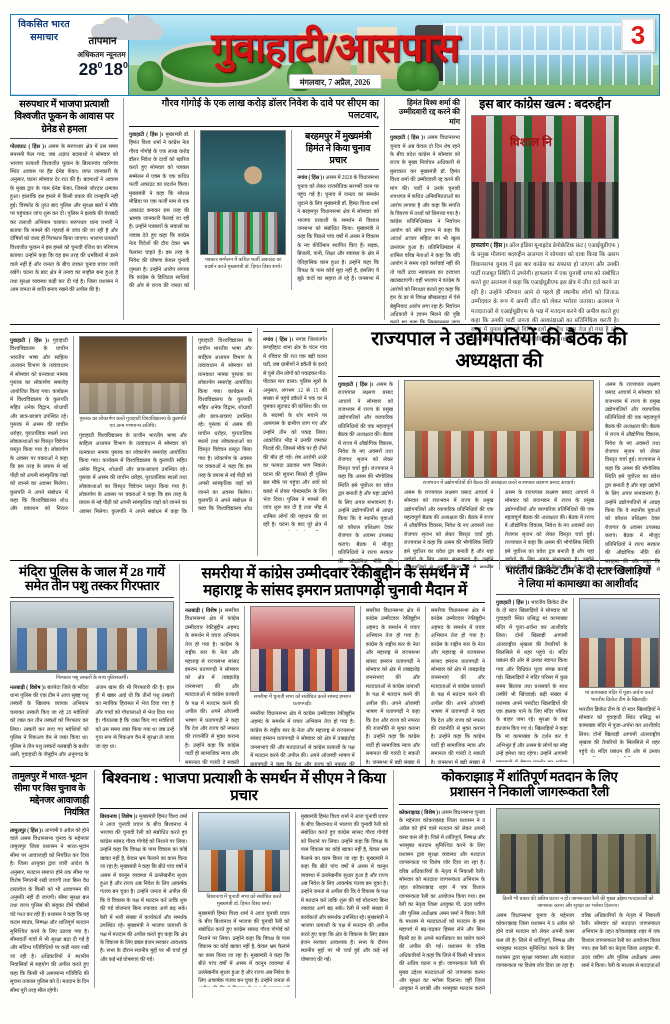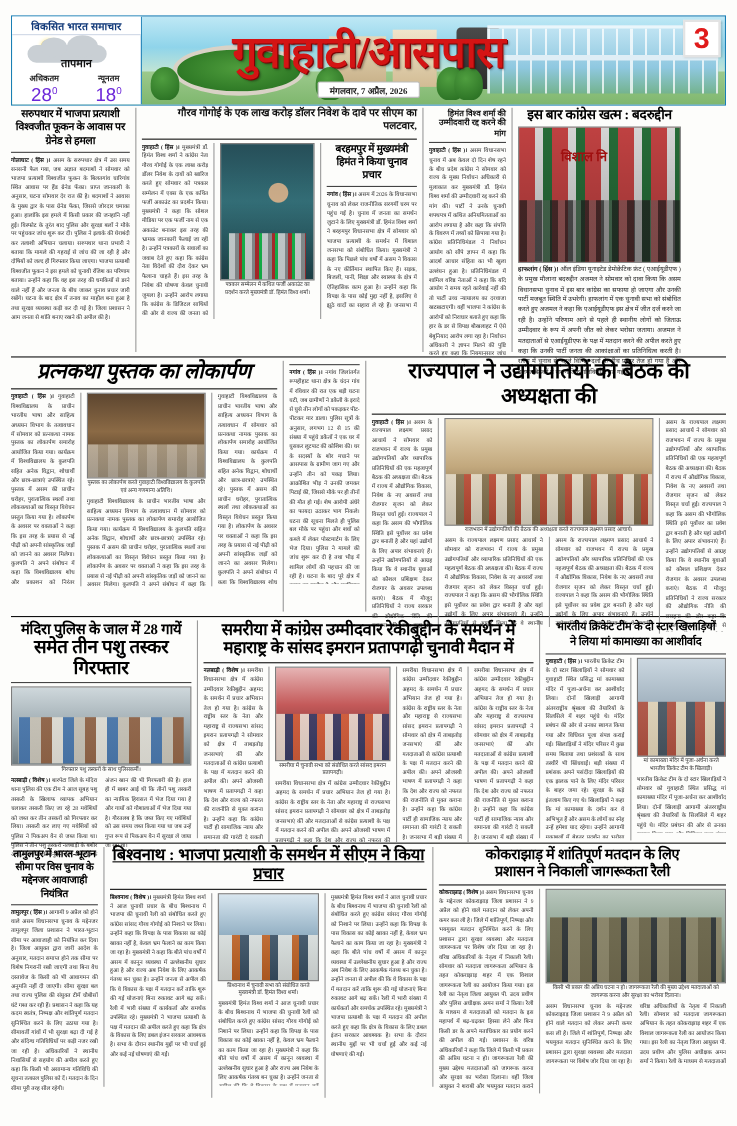--- a/index.html
+++ b/index.html
@@ -25,21 +25,21 @@
     background: linear-gradient(180deg,#bfe8f5 0%, #8fd4ea 35%, #cfe9cf 70%, #a9d9a0 100%);
     overflow: hidden;
     display: flex;
     align-items: stretch;
   }
   
   .wx {
     width: 118px; flex: 0 0 118px;
     background: #ffffff;
     border-right: 1px solid #1a7fb5;
-    display: flex; flex-direction: column;
+    display: flex; 
     position: relative; z-index: 5;
   }
   .wx-brand {
     background: #ffffff;
     color: #123a7a;
     font-weight: bold;
     font-size: 9.5px;
     text-align: center;
     padding: 2px 0 1px;
     letter-spacing: .2px;
@@ -67,21 +67,21 @@
   }
   .wx-label {
     position: relative; z-index: 3;
     text-align: center; font-size: 10px; font-weight: bold;
     color: #111; margin-top: -10px;
   }
   .wx-cols { display: flex; margin-top: 2px; }
   .wx-col { flex: 1; text-align: center; }
   .wx-col .cap { font-size: 7.5px; color: #222; font-weight: bold; }
   .wx-col .val {
-    font-size: 17px; font-weight: normal; color: #6d28d9;
+    font-size: 17px; font-weight: bold; color: #0f172a;
     font-family: "Liberation Sans", sans-serif; line-height: 1.05;
   }
   .wx-col .val sup { font-size: 9px; }
 
   
   .scene { position: absolute; inset: 0; left: 118px; }
   .scene .road {
     position:absolute; left:0; right:0; bottom:0; height: 30px;
     background: linear-gradient(180deg,#9cc98c 0%, #7fb76e 100%);
   }
@@ -367,21 +367,20 @@
       </div>
     </div>
   </div>
 
   <div class="rule"></div>
 
   <div class="band">
     <div class="cols" style="height:228px;">
 
       <div class="col" style="width:242px;">
-        <div class="hl-lead hl-lg" style="font-style:italic;">प्रत्नकथा पुस्तक का लोकार्पण</div>
         <div class="rule"></div>
         <div class="cols" style="height:176px;">
           <div class="col" style="width:60px;">
             <div class="body-text" style="height:174px;"><span class="dateline">गुवाहाटी ( हिंस )।</span> <span>गुवाहाटी विश्वविद्यालय के प्राचीन भारतीय भाषा और साहित्य अध्ययन विभाग के तत्वावधान में सोमवार को प्रत्नकथा नामक पुस्तक का लोकार्पण समारोह आयोजित किया गया। कार्यक्रम में विश्वविद्यालय के कुलपति सहित अनेक विद्वान, शोधार्थी और छात्र-छात्राएं उपस्थित रहे। पुस्तक में असम की प्राचीन धरोहर, पुरातात्विक स्थलों तथा लोककथाओं का विस्तृत विवेचन प्रस्तुत किया गया है। लोकार्पण के अवसर पर वक्ताओं ने कहा कि इस तरह के प्रयास से नई पीढ़ी को अपनी सांस्कृतिक जड़ों को जानने का अवसर मिलेगा। कुलपति ने अपने संबोधन में कहा कि विश्वविद्यालय शोध और प्रकाशन को निरंतर प्रोत्साहित करता रहेगा। पुस्तक के लेखक ने बताया कि वर्षों के क्षेत्रीय अध्ययन और अभिलेखीय शोध के बाद यह कृति तैयार हुई है। कार्यक्रम के अंत में विभाग की ओर से अतिथियों को स्मृति चिह्न भेंट किए गए तथा धन्यवाद ज्ञापन के साथ समारोह का समापन हुआ।</span></div>
           </div>
           <div class="vsep"></div>
           <div class="col" style="width:112px;">
             <div class="photo ph-hall" style="height:78px;"></div>
             <div class="cap">पुस्तक का लोकार्पण करते गुवाहाटी विश्वविद्यालय के कुलपति एवं अन्य गणमान्य अतिथि।</div>
             <div class="body-text" style="height:84px;margin-top:2px;">गुवाहाटी विश्वविद्यालय के प्राचीन भारतीय भाषा और साहित्य अध्ययन विभाग के तत्वावधान में सोमवार को प्रत्नकथा नामक पुस्तक का लोकार्पण समारोह आयोजित किया गया। कार्यक्रम में विश्वविद्यालय के कुलपति सहित अनेक विद्वान, शोधार्थी और छात्र-छात्राएं उपस्थित रहे। पुस्तक में असम की प्राचीन धरोहर, पुरातात्विक स्थलों तथा लोककथाओं का विस्तृत विवेचन प्रस्तुत किया गया है। लोकार्पण के अवसर पर वक्ताओं ने कहा कि इस तरह के प्रयास से नई पीढ़ी को अपनी सांस्कृतिक जड़ों को जानने का अवसर मिलेगा। कुलपति ने अपने संबोधन में कहा कि विश्वविद्यालय शोध और प्रकाशन को निरंतर प्रोत्साहित करता रहेगा। पुस्तक के लेखक ने बताया कि वर्षों के क्षेत्रीय अध्ययन और अभिलेखीय शोध के बाद यह कृति तैयार हुई है। कार्यक्रम के अंत में विभाग की ओर से अतिथियों को स्मृति चिह्न भेंट किए गए तथा धन्यवाद ज्ञापन के साथ समारोह का समापन हुआ।</div>
@@ -432,21 +431,21 @@
     </div>
   </div>
 
   <div class="rule"></div>
 
   <div class="band">
     <div class="cols" style="height:198px;">
 
       <div class="col" style="width:172px;">
         <div class="hl-lead hl-md" style="font-size:13.4px;">मंदिरा पुलिस के जाल में 28 गायें</div>
-        <div class="hl-lead hl-md" style="font-size:17px;">समेत तीन पशु तस्कर गिरफ्तार</div>
+        <div class="hl-lead hl-md" style="font-size:13px;">समेत तीन पशु तस्कर गिरफ्तार</div>
         <div class="rule-thin"></div>
         <div class="photo ph-group" style="height:72px;"></div>
         <div class="cap">गिरफ्तार पशु तस्करों के साथ पुलिसकर्मी।</div>
         <div class="body-text" style="height:84px;margin-top:2px;column-count:2;column-gap:7px;"><span class="dateline">नलबाड़ी ( विशेष )।</span> <span>बारपेटा जिले के मंदिरा थाना पुलिस की एक टीम ने आज सुबह पशु तस्करी के खिलाफ व्यापक अभियान चलाकर तस्करी किए जा रहे 28 मवेशियों को जब्त कर तीन तस्करों को गिरफ्तार कर लिया। तस्करी कर लाए गए मवेशियों को पुलिस ने पिकअप वैन से जब्त किया था। पुलिस ने तीन पशु तस्करों नलबाड़ी के बशीर अली, गुवाहाटी के जैनुद्दीन और अनूपगढ़ के अंजन खान की भी गिरफ्तारी की है। हाल ही में खबर आई थी कि तीनों पशु तस्करी का न्यायिक हिरासत में भेज दिया गया है और गायों को गौशालाओं में भेज दिया गया है। गौरतलब है कि जब्त किए गए मवेशियों को उस समय जब्त किया गया था जब उन्हें गुप्त रूप से पिकअप वैन में सुरक्षा ले जाया जा रहा था।</span></div>
       </div>
 
       <div class="vsep"></div>
 
       <div class="col" style="width:300px;">
         <div class="hl-lead hl-md" style="font-size:15.2px;">समरीया में कांग्रेस उम्मीदवार रेकीबुद्दीन के समर्थन में</div>
@@ -495,29 +494,29 @@
   </div>
 
   <div class="rule"></div>
 
   <div class="band">
     <div class="cols" style="height:218px;">
 
       <div class="col" style="width:84px;">
         <div class="hl-lead hl-xs" style="font-size:9.2px;line-height:1.32;">तामुलपुर में भारत-भूटान</div>
         <div class="hl-lead hl-xs" style="font-size:9.2px;line-height:1.32;">सीमा पर विस चुनाव के</div>
-        <div class="hl-lead hl-xs" style="font-size:9.2px;line-height:1.32;">मद्देनजर आवाजाही नियंत्रित</div>
+        <div class="hl-lead hl-xs" style="font-size:9.2px;line-height:1.32;text-align:right;">मद्देनजर आवाजाही नियंत्रित</div>
         <div class="rule-thin"></div>
         <div class="body-text" style="height:172px;"><span class="dateline">तामुलपुर ( हिंस )।</span> <span>आगामी 9 अप्रैल को होने वाले असम विधानसभा चुनाव के मद्देनजर तामुलपुर जिला प्रशासन ने भारत-भूटान सीमा पर आवाजाही को नियंत्रित कर दिया है। जिला आयुक्त द्वारा जारी आदेश के अनुसार, मतदान समाप्त होने तक सीमा पर विशेष निगरानी रखी जाएगी तथा बिना वैध दस्तावेज के किसी को भी आवागमन की अनुमति नहीं दी जाएगी। सीमा सुरक्षा बल तथा राज्य पुलिस की संयुक्त टीमें चौबीसों घंटे गश्त कर रही हैं। प्रशासन ने कहा कि यह कदम स्वतंत्र, निष्पक्ष और शांतिपूर्ण मतदान सुनिश्चित करने के लिए उठाया गया है। सीमावर्ती गांवों में भी सुरक्षा बढ़ा दी गई है और संदिग्ध गतिविधियों पर कड़ी नजर रखी जा रही है। अधिकारियों ने स्थानीय निवासियों से सहयोग की अपील करते हुए कहा कि किसी भी असामान्य गतिविधि की सूचना तत्काल पुलिस को दें। मतदान के दिन सीमा पूरी तरह सील रहेगी।</span></div>
       </div>
 
       <div class="vsep"></div>
 
       <div class="col" style="width:288px;">
-        <div class="hl-lead hl-md" style="font-size:15px;text-decoration:underline;">बिश्वनाथ : भाजपा प्रत्याशी के समर्थन में सीएम ने किया प्रचार</div>
+        <div class="hl-lead hl-md" style="font-size:15px;">बिश्वनाथ : भाजपा प्रत्याशी के समर्थन में सीएम ने किया प्रचार</div>
         <div class="rule"></div>
         <div class="cols" style="height:186px;">
           <div class="col" style="width:88px;">
             <div class="body-text" style="height:184px;"><span class="dateline">बिश्वनाथ ( विशेष )।</span> <span>मुख्यमंत्री हिमंत विश्व शर्मा ने आज चुनावी प्रचार के बीच बिश्वनाथ में भाजपा की चुनावी रैली को संबोधित करते हुए कांग्रेस सांसद गौरव गोगोई को निशाने पर लिया। उन्होंने कहा कि विपक्ष के पास विकास का कोई खाका नहीं है, केवल भ्रम फैलाने का काम किया जा रहा है। मुख्यमंत्री ने कहा कि बीते पांच वर्षों में असम में कानून व्यवस्था में उल्लेखनीय सुधार हुआ है और राज्य अब निवेश के लिए आकर्षक गंतव्य बन चुका है। उन्होंने जनता से अपील की कि वे विकास के पक्ष में मतदान करें ताकि शुरू की गई योजनाएं बिना रुकावट आगे बढ़ सकें। रैली में भारी संख्या में कार्यकर्ता और समर्थक उपस्थित रहे। मुख्यमंत्री ने भाजपा प्रत्याशी के पक्ष में मतदान की अपील करते हुए कहा कि क्षेत्र के विकास के लिए डबल इंजन सरकार आवश्यक है। सभा के दौरान स्थानीय मुद्दों पर भी चर्चा हुई और कई नई घोषणाएं की गईं।</span></div>
           </div>
           <div class="vsep"></div>
           <div class="col" style="width:92px;">
             <div class="photo ph-cm" style="height:80px;"></div>
             <div class="cap">बिश्वनाथ में चुनावी सभा को संबोधित करते मुख्यमंत्री डॉ. हिमंत विश्व शर्मा।</div>
             <div class="body-text" style="height:78px;margin-top:2px;">मुख्यमंत्री हिमंत विश्व शर्मा ने आज चुनावी प्रचार के बीच बिश्वनाथ में भाजपा की चुनावी रैली को संबोधित करते हुए कांग्रेस सांसद गौरव गोगोई को निशाने पर लिया। उन्होंने कहा कि विपक्ष के पास विकास का कोई खाका नहीं है, केवल भ्रम फैलाने का काम किया जा रहा है। मुख्यमंत्री ने कहा कि बीते पांच वर्षों में असम में कानून व्यवस्था में उल्लेखनीय सुधार हुआ है और राज्य अब निवेश के लिए आकर्षक गंतव्य बन चुका है। उन्होंने जनता से अपील की कि वे विकास के पक्ष में मतदान करें ताकि शुरू की गई योजनाएं बिना रुकावट आगे बढ़ सकें। रैली में भारी संख्या में कार्यकर्ता और समर्थक उपस्थित रहे। मुख्यमंत्री ने भाजपा प्रत्याशी के पक्ष में मतदान की अपील करते हुए कहा कि क्षेत्र के विकास के लिए डबल इंजन सरकार आवश्यक है। सभा के दौरान स्थानीय मुद्दों पर भी चर्चा हुई और कई नई घोषणाएं की गईं।</div>

